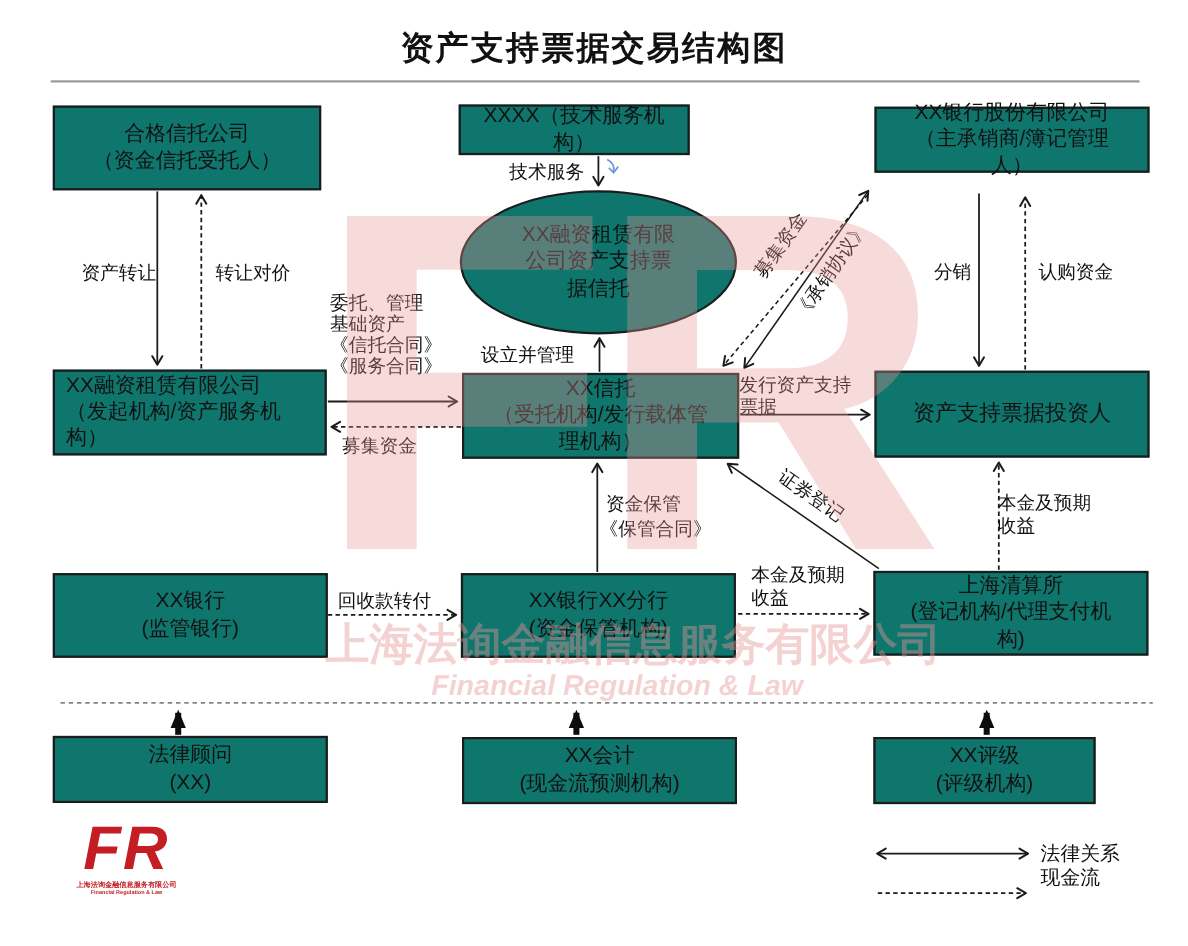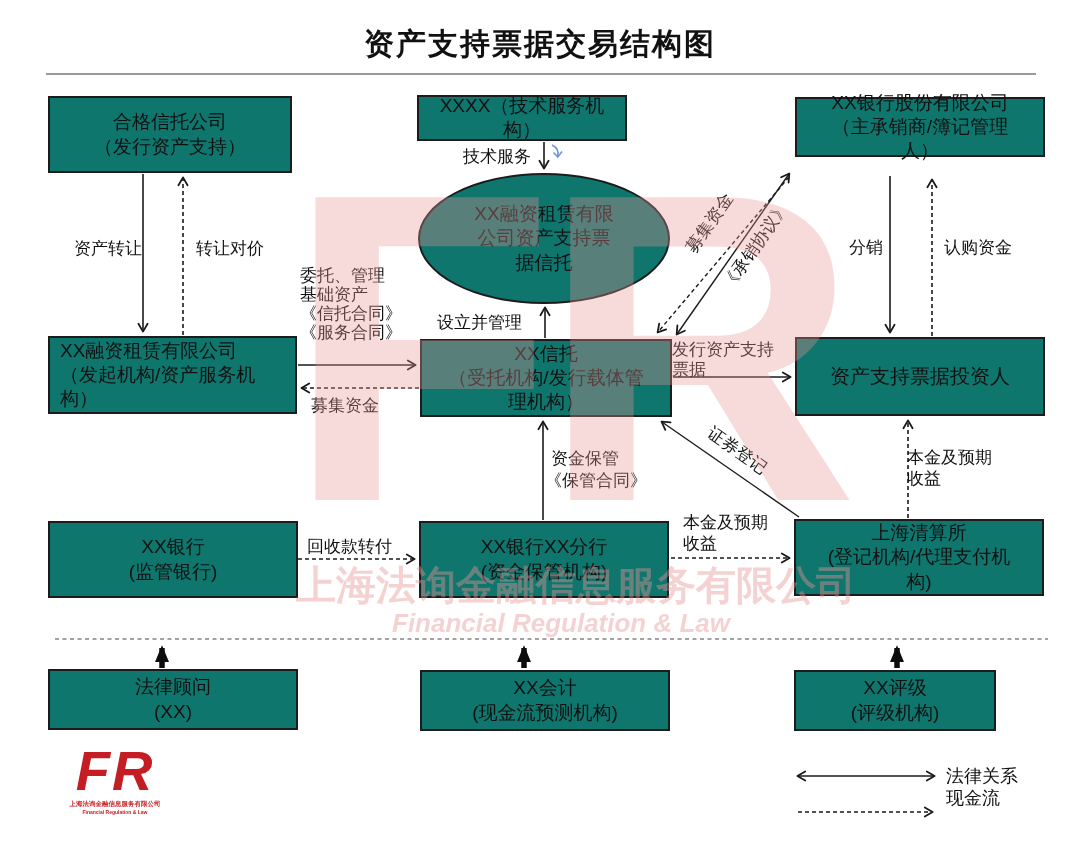--- a/index.html
+++ b/index.html
@@ -97,21 +97,21 @@
     <line x1="162" y1="668" x2="162" y2="648" stroke="#0d0d0d" stroke-width="5.5" marker-end="url(#ahf)"></line>
     <line x1="524" y1="668" x2="524" y2="648" stroke="#0d0d0d" stroke-width="5.5" marker-end="url(#ahf)"></line>
     <line x1="897" y1="668" x2="897" y2="648" stroke="#0d0d0d" stroke-width="5.5" marker-end="url(#ahf)"></line>
 
     <line x1="798" y1="776" x2="934" y2="776" stroke="#1a1a1a" stroke-width="1.6" marker-start="url(#ah)" marker-end="url(#ah)"></line>
     <line x1="798" y1="812" x2="932" y2="812" stroke="#1a1a1a" stroke-width="1.6" stroke-dasharray="4 3" marker-end="url(#ah)"></line>
   </svg>
 
   <div class="box" style="left:48px;top:96px;width:244px;height:77px">
     <div>合格信托公司</div>
-    <div>（发行资产支持）</div>
+    <div>（资金信托受托人）</div>
   </div>
 
   <div class="box" style="left:417px;top:95px;width:210px;height:46px">
     <div>XXXX（技术服务机构）</div>
   </div>
 
   <div class="box" style="left:795px;top:97px;width:250px;height:60px">
     <div>XX银行股份有限公司</div>
     <div>（主承销商/簿记管理人）</div>
   </div>

